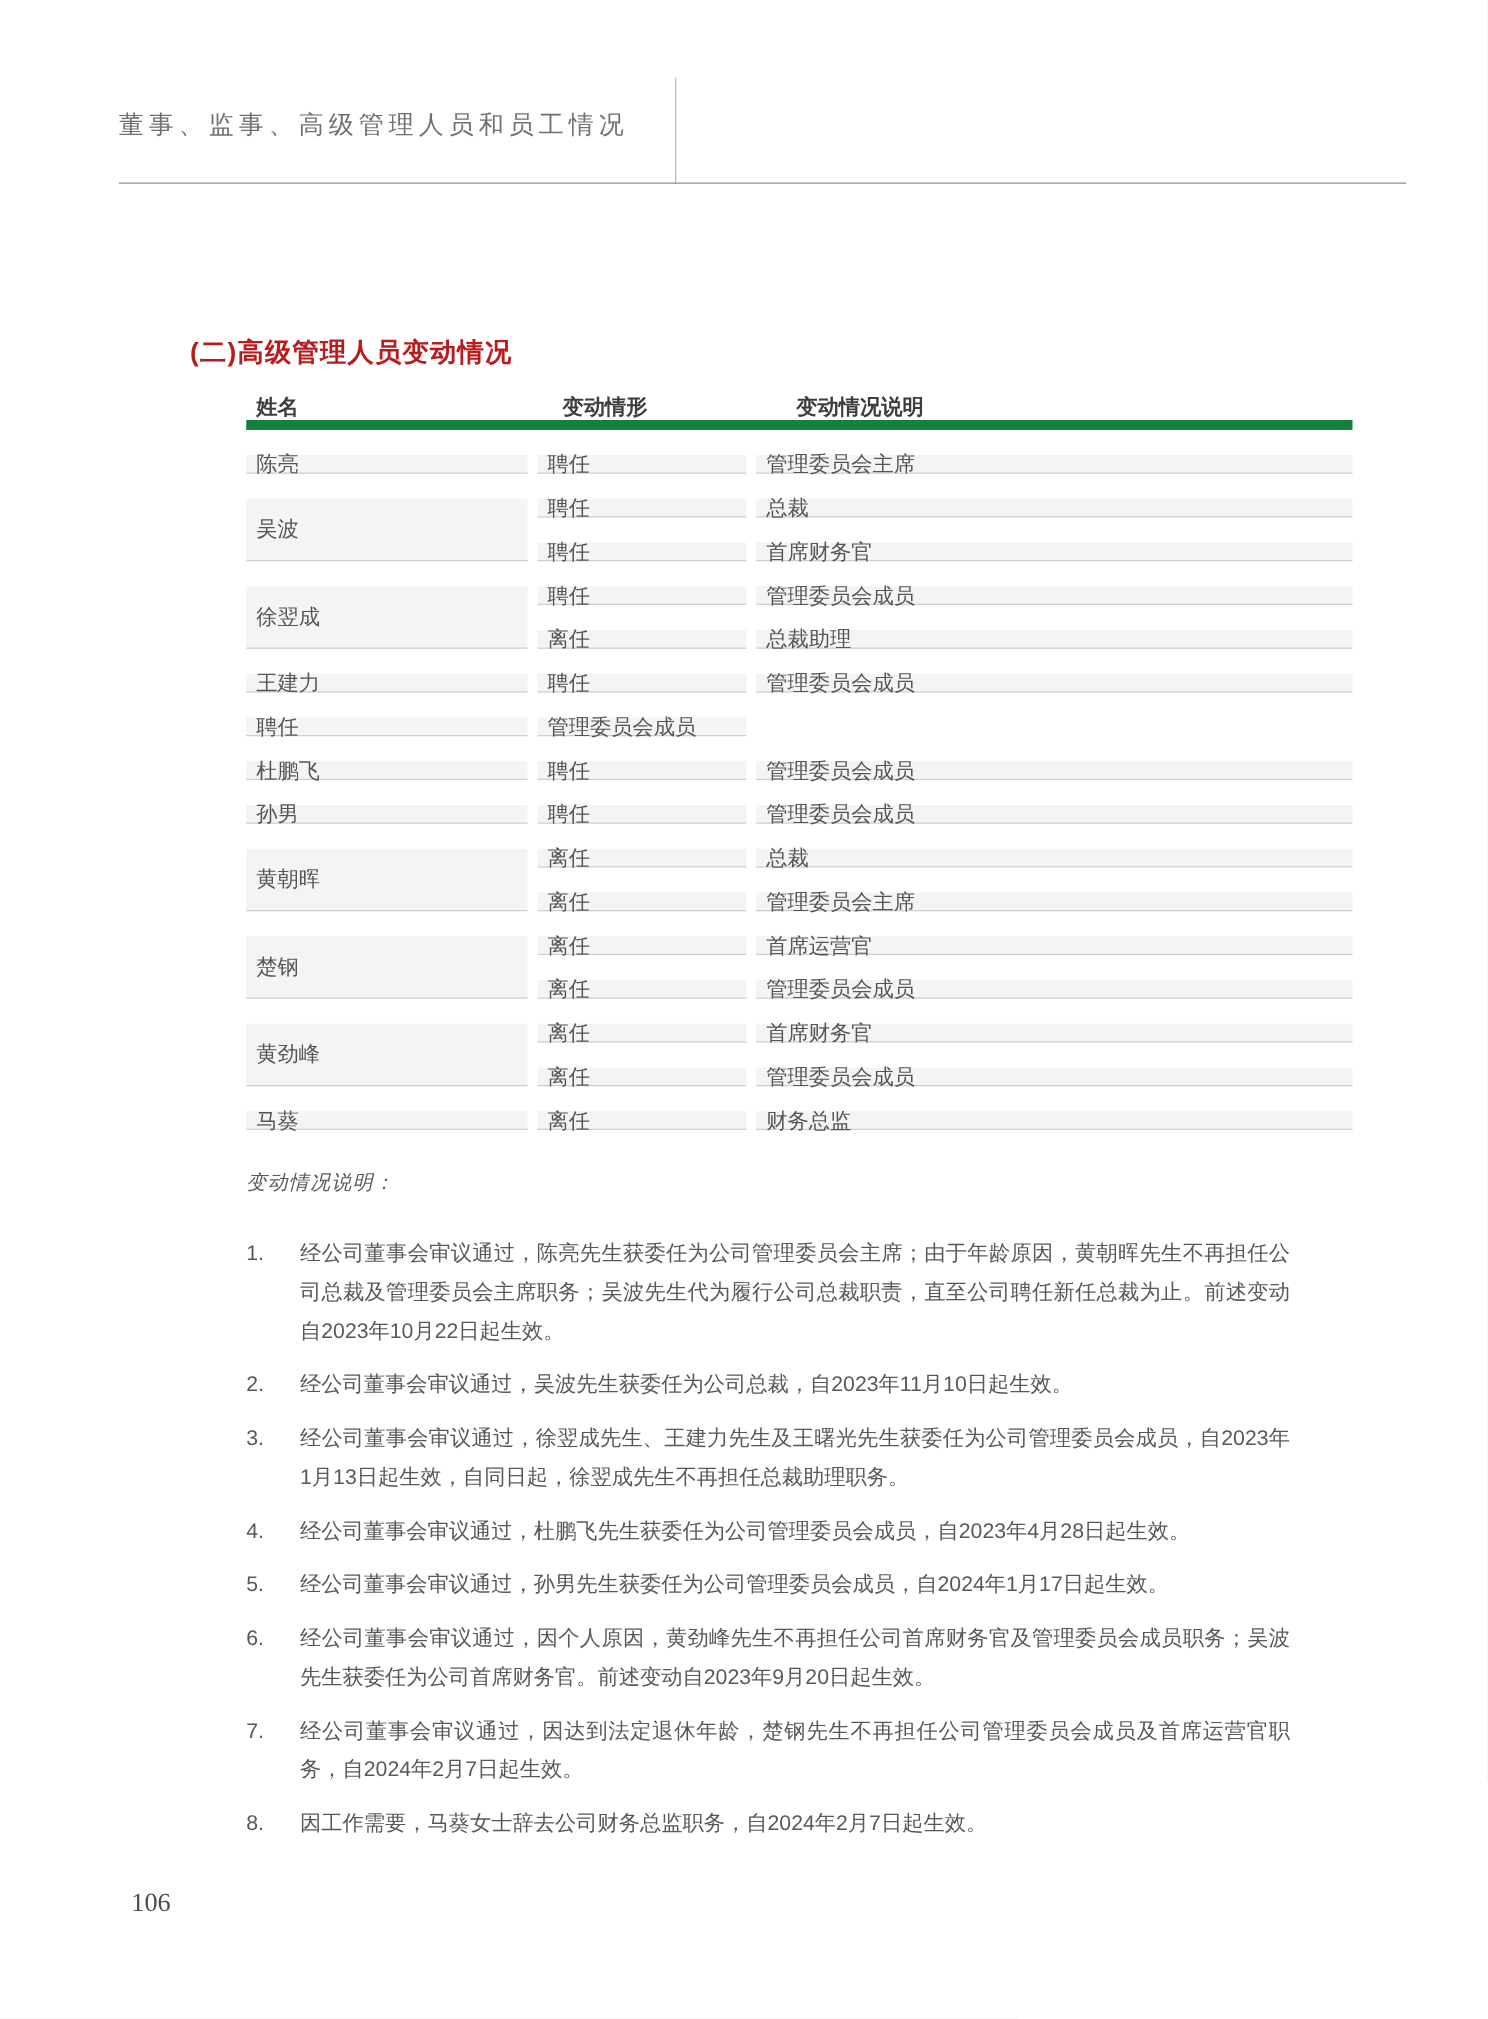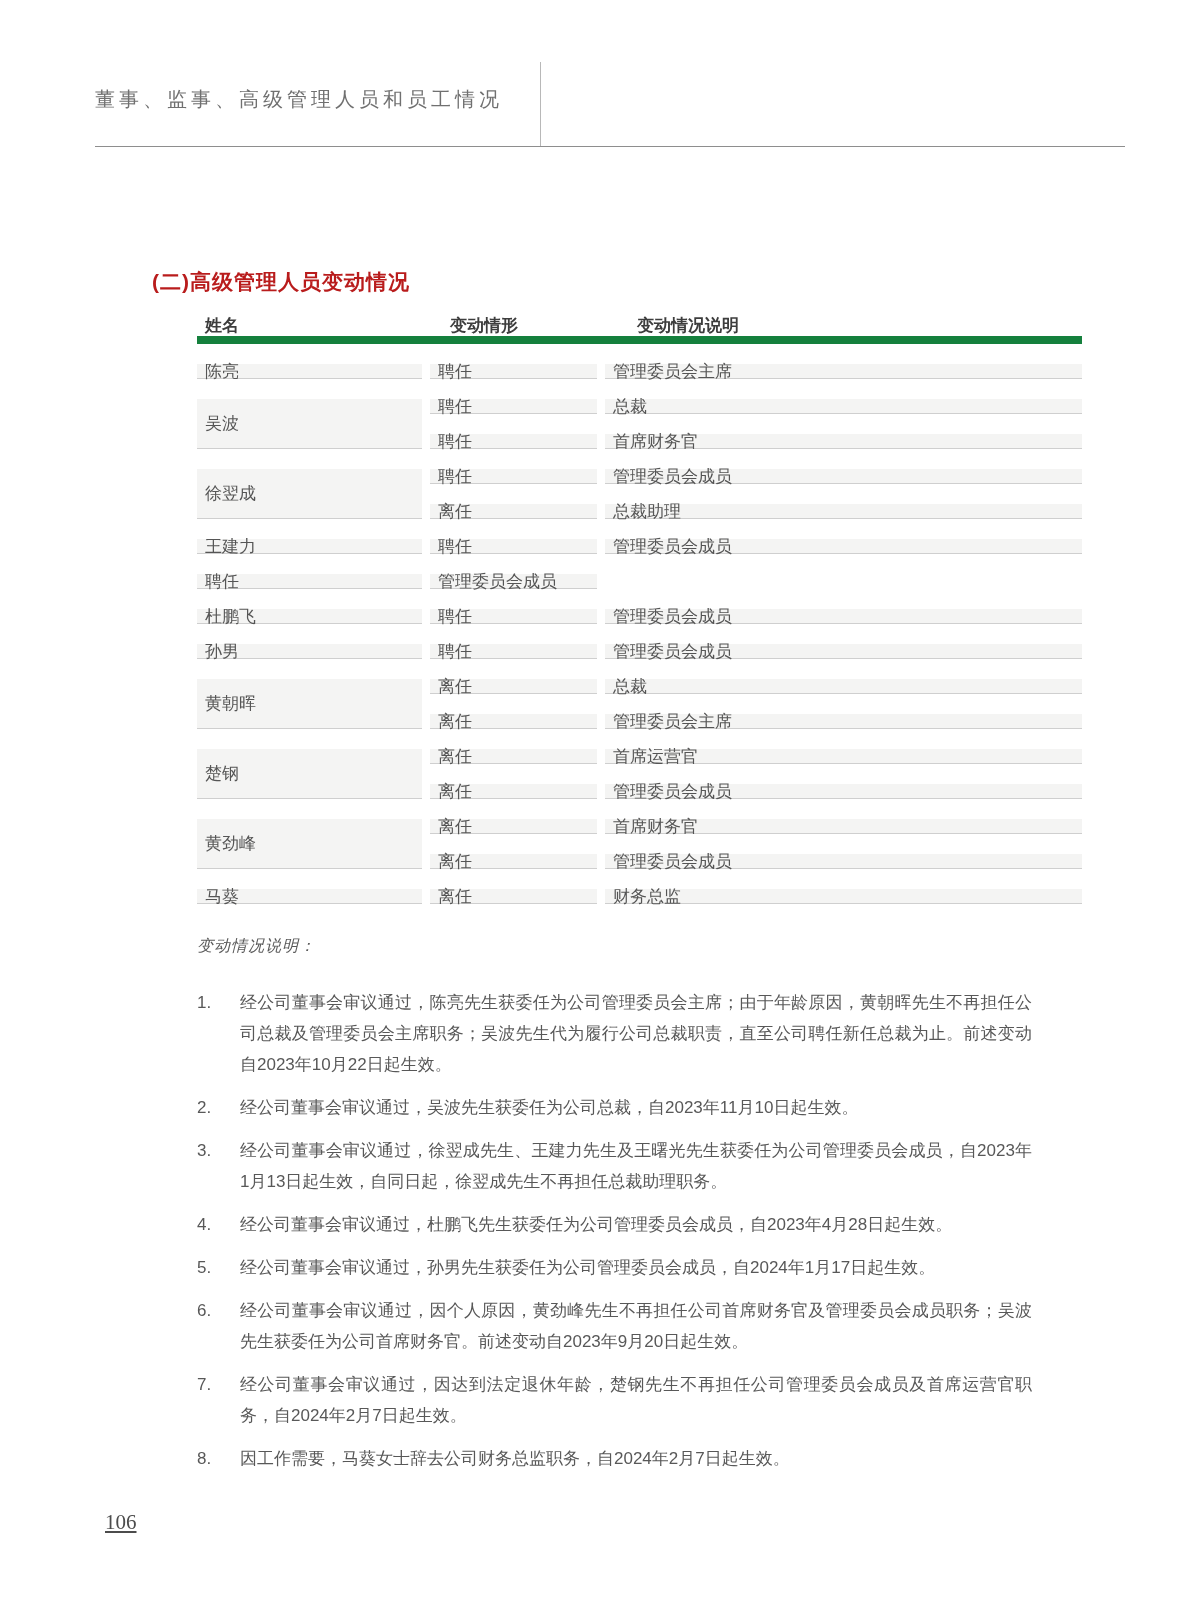--- a/index.html
+++ b/index.html
@@ -124,21 +124,20 @@
   }
 
   
   .page-number {
     position: absolute;
     left: 105px;
     top: 1510px;
     font-family: "Liberation Serif", serif;
     font-size: 21px;
     color: #4c4c4c;
-    text-decoration: underline;
   }
 </style>
 </head>
 <body>
 
 <div class="page">
 
   <div class="doc-header-title">董事、监事、高级管理人员和员工情况</div>
   <div class="header-vline"></div>
   <div class="header-rule"></div>

